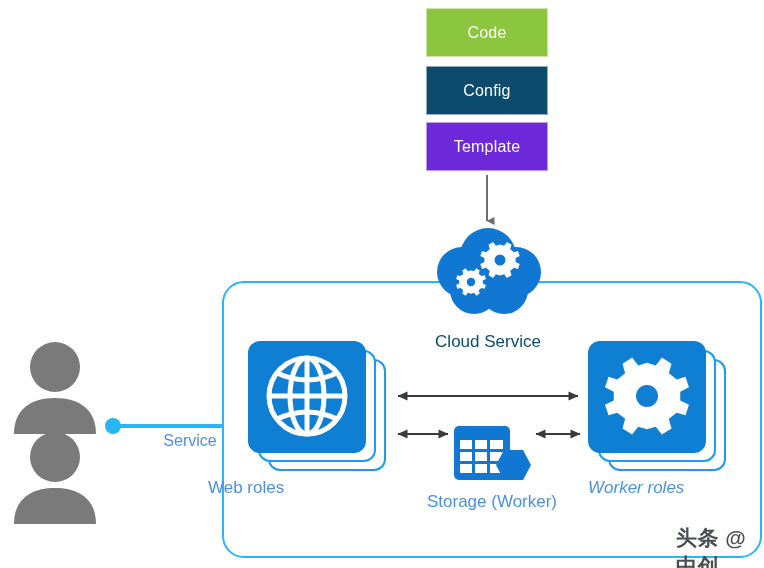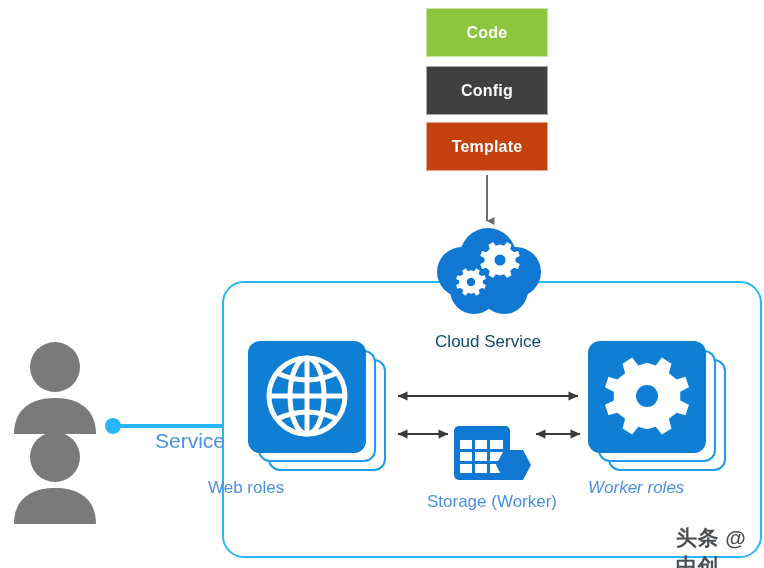--- a/index.html
+++ b/index.html
@@ -19,29 +19,29 @@
   
   .pkg-box {
     position: absolute;
     left: 426px;
     width: 122px;
     height: 49px;
     display: flex;
     align-items: center;
     justify-content: center;
     color: #ffffff;
-    font-weight: bold;
+    font-weight: normal;
     font-size: 16px;
     letter-spacing: .2px;
     box-sizing: border-box;
     border: 1px solid rgba(255,255,255,.55);
   }
   #pkg-code   { top: 8px;   background: #8CC63E; }
-  #pkg-config { top: 66px;  background: #404040; }
-  #pkg-tmpl   { top: 122px; background: #c2410c; }
+  #pkg-config { top: 66px;  background: #0c4a6e; }
+  #pkg-tmpl   { top: 122px; background: #6d28d9; }
 
   
   .svg-layer {
     position: absolute;
     left: 0; top: 0;
     width: 764px; height: 568px;
     pointer-events: none;
   }
 
   
@@ -144,21 +144,21 @@
     border-radius: 50%;
     background: #29B6F6;
   }
   #service-endpoint-label {
     position: absolute;
     left: 138px;
     top: 430px;
     width: 104px;
     text-align: center;
     color: #4A90E2;
-    font-size: 21px;
+    font-size: 16px;
     line-height: 21px;
   }
 
   
   #watermark {
     position: absolute;
     left: 676px;
     top: 524px;
     color: #3C4043;
     font-size: 21px;

